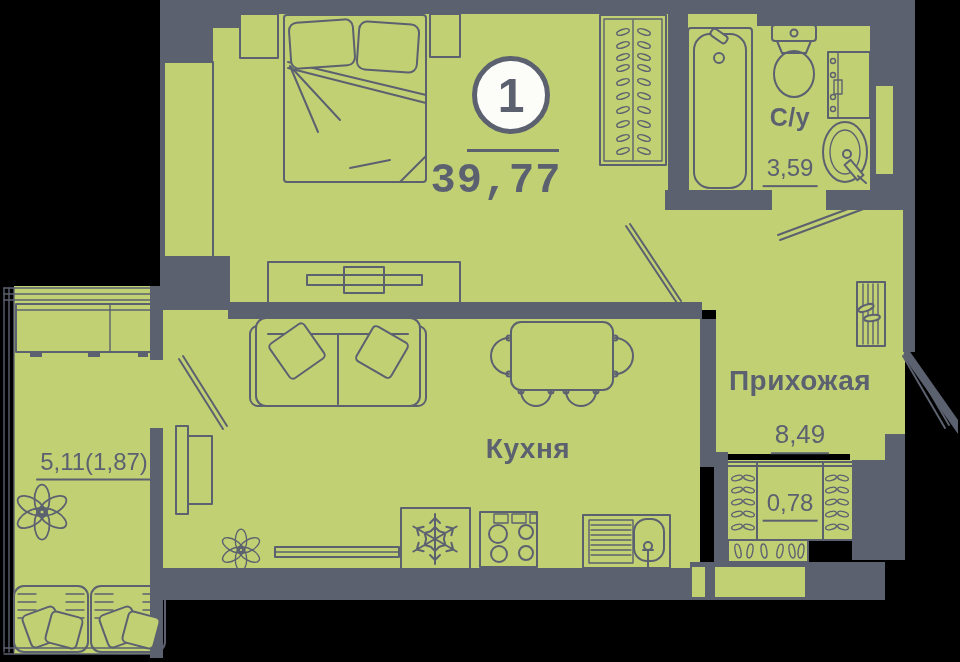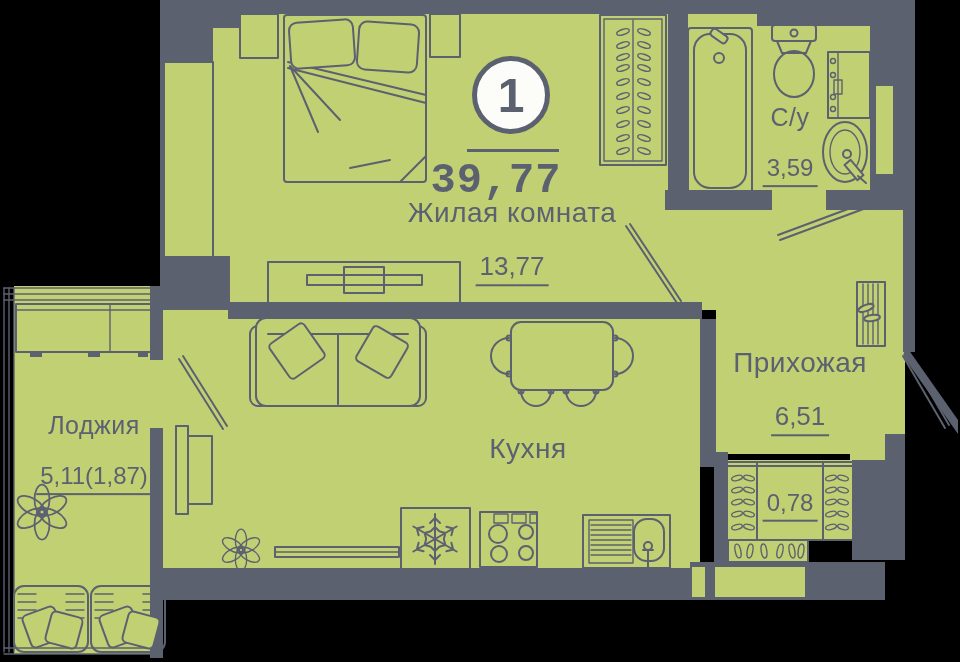--- a/index.html
+++ b/index.html
@@ -14,21 +14,21 @@
   .plan svg{position:absolute;left:0;top:0;width:960px;height:662px;}
   svg .room{fill:var(--room_fill);}
   svg .wall{fill:var(--wall);}
   svg .ln{fill:none;stroke:var(--wall);stroke-width:2;stroke-linecap:round;stroke-linejoin:round;}
   svg .lnf{fill:var(--room_fill);stroke:var(--wall);stroke-width:2;stroke-linejoin:round;}
   svg .thin{stroke-width:1.4;}
   svg .wf{fill:var(--wall);stroke:none;}
 
   .lbl{position:absolute;transform:translate(-50%,-50%);color:var(--wall);
        text-align:center;white-space:nowrap;line-height:1.15;}
-  .room-label .rname{font-size:28px;font-weight:400;letter-spacing:.5px;}
+  .room-label .rname{font-size:28px;font-weight:700;letter-spacing:.5px;}
   .room-label .rarea{font-size:26px;font-weight:500;display:inline-block;
        border-bottom:2px solid var(--wall);padding:0 4px 3px;margin-top:4px;}
   .room-label.small .rname{font-size:25px;}
   .room-label.small .rarea{font-size:24px;}
   .badge{position:absolute;left:472px;top:56px;width:78px;height:78px;border-radius:50%;
        background:var(--badge_bg);border:5px solid var(--wall);box-sizing:border-box;
        display:flex;align-items:center;justify-content:center;
        color:var(--wall);font-size:48px;font-weight:bold;}
   .total-divider{position:absolute;left:467px;top:149px;width:92px;height:3px;background:var(--wall);}
   .total{position:absolute;left:496px;top:181px;transform:translate(-50%,-50%);
@@ -344,37 +344,33 @@
     <ellipse cx="801" cy="551" rx="2.8" ry="7" transform="rotate(8 801 551)"></ellipse>
   </g>
 </svg>
 
   <div class="badge">
     <span>1</span>
   </div>
   <div class="total-divider"></div>
   <div class="total lbl">39,77</div>
 
-  <div class="lbl room-label" style="left:512px;top:242px">
-    <div class="rname">Жилая комната</div><br>
-    <div class="rarea">13,77</div>
-  </div>
 
   <div class="lbl room-label" style="left:528px;top:458px">
     <div class="rname">Кухня</div><br>
   </div>
 
   <div class="lbl room-label small" style="left:94px;top:453px">
-    <div class="rname">Лоджия</div><br>
+    <br>
     <div class="rarea">5,11(1,87)</div>
   </div>
 
-  <div class="lbl room-label" style="left:800px;top:392px">
+  <div class="lbl room-label" style="left:800px;top:410px">
     <div class="rname">Прихожая</div><br>
-    <div class="rarea">6,51</div>
+    <div class="rarea">8,49</div>
   </div>
 
   <div class="lbl room-label small" style="left:790px;top:145px">
     <div class="rname">С/у</div><br>
     <div class="rarea">3,59</div>
   </div>
 
   <div class="lbl room-label small" style="left:790px;top:503px">
     <div class="rarea">0,78</div>
   </div>

